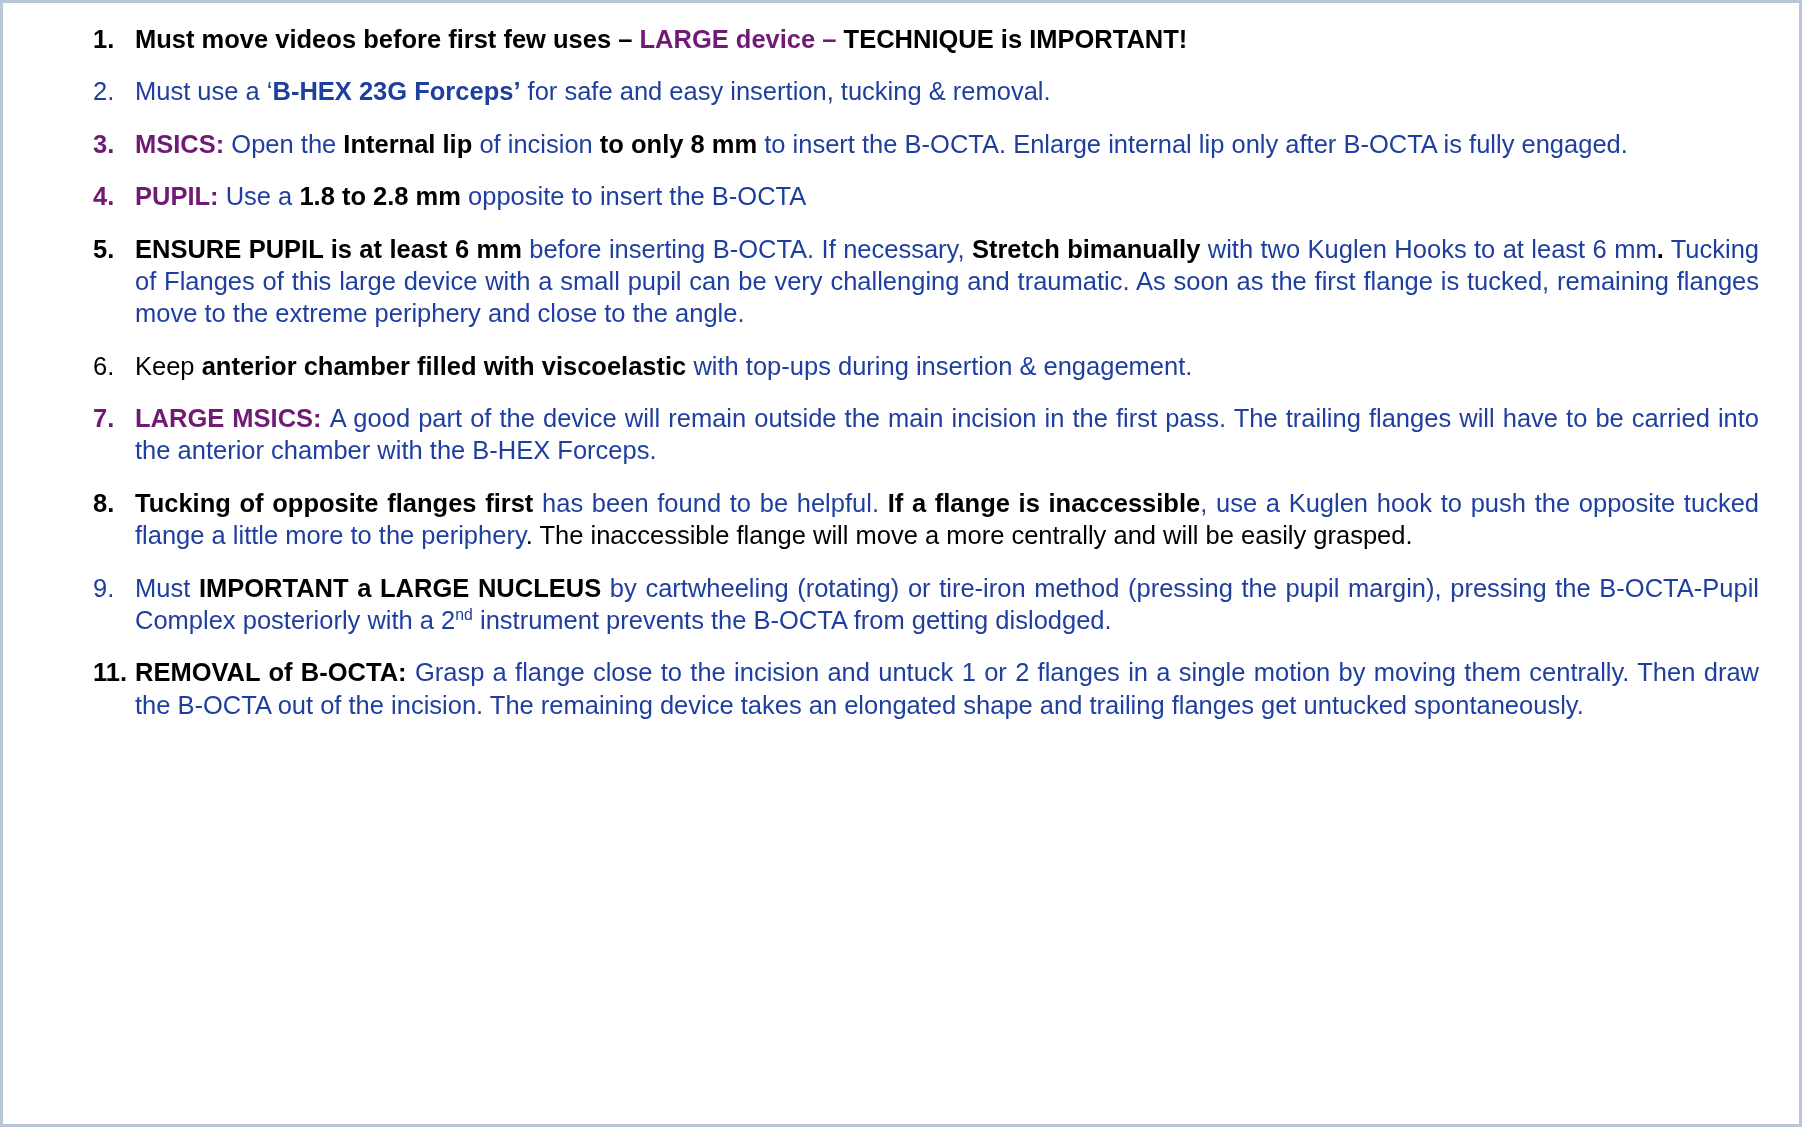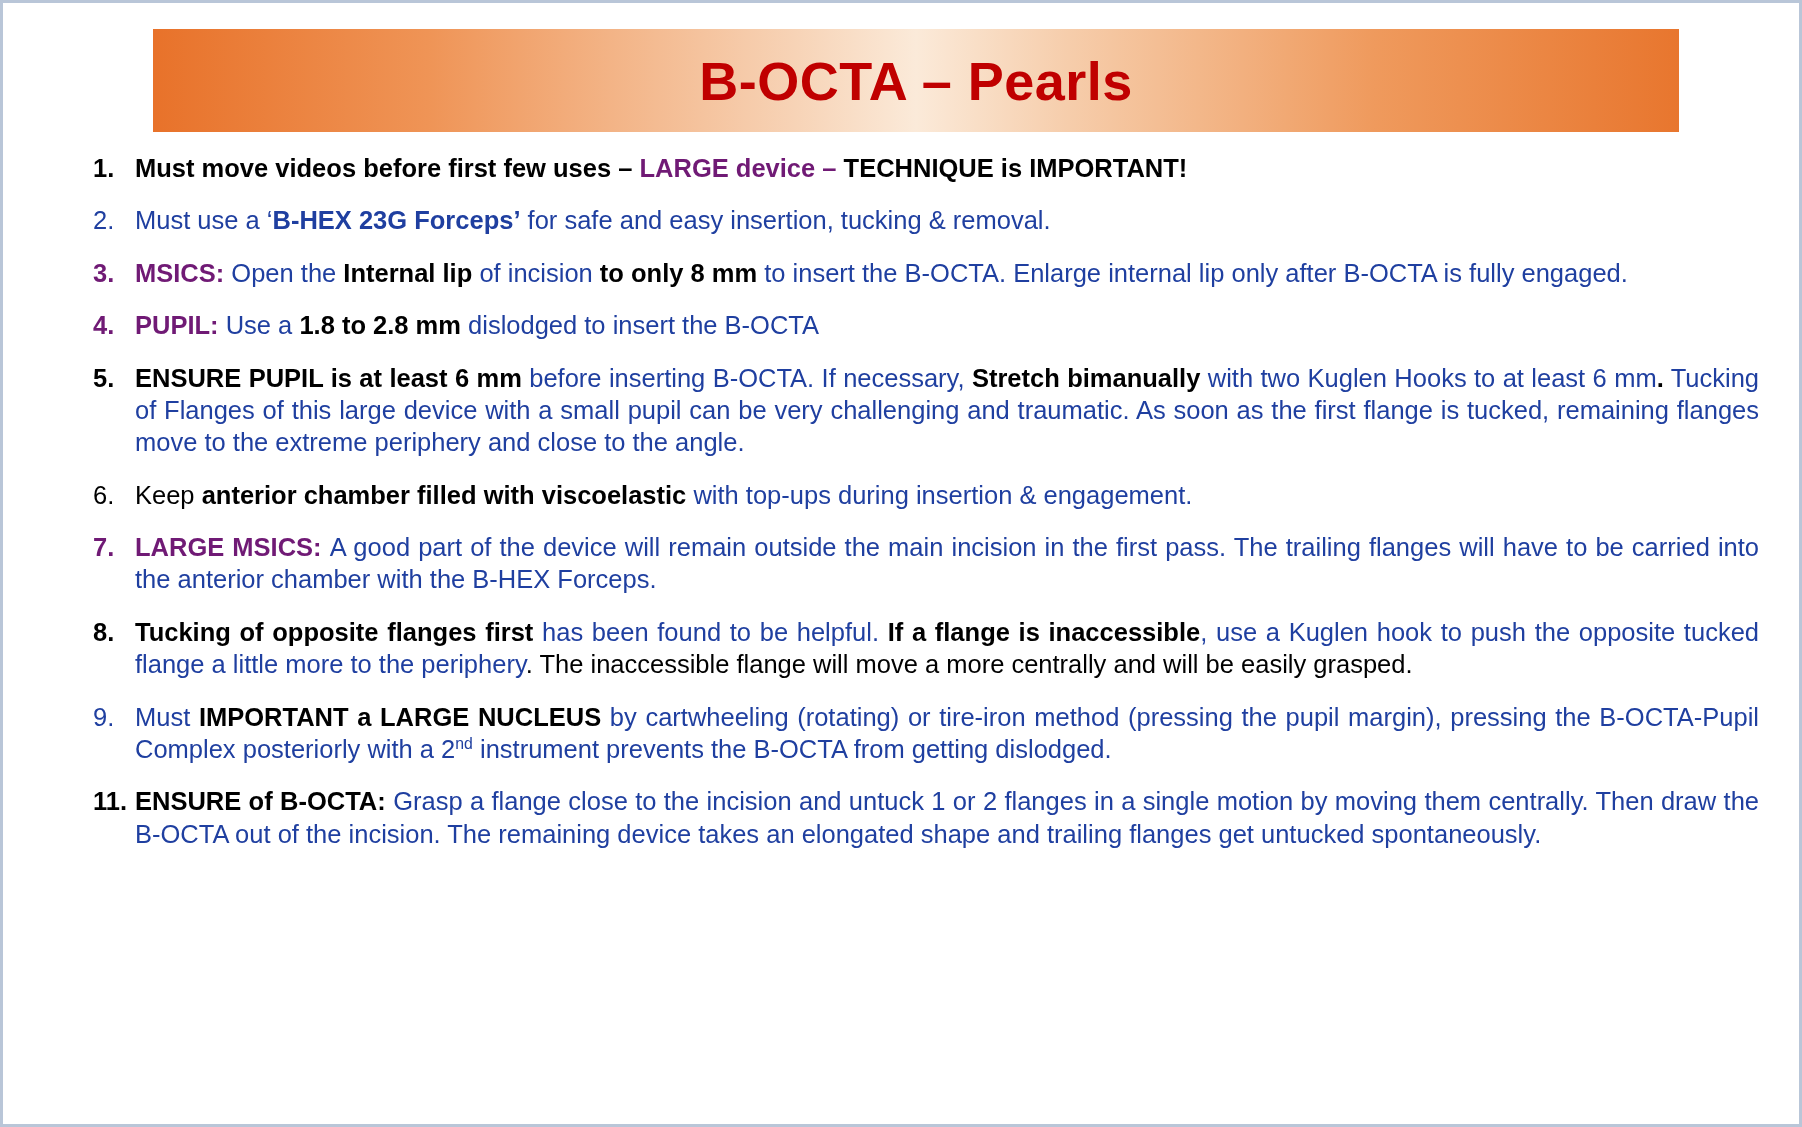--- a/index.html
+++ b/index.html
@@ -68,40 +68,37 @@
   .blu { color: #1f3fa0; }
   .red { color: #701a75; }
   .b { font-weight: bold; }
   sup { font-size: 0.62em; vertical-align: super; }
 </style>
 </head>
 <body>
 
 <div class="slide">
 
-  <div class="title-banner">
-    <div class="title-text">B-OCTA – Pearls</div>
-  </div>
 
   <div class="content">
       <div class="item">
         <div class="num blk b">1.</div>
         <div class="body"><span class="blk b">Must move videos before first few uses – </span><span class="red b">LARGE device – </span><span class="blk b">TECHNIQUE is IMPORTANT!</span></div>
       </div>
       <div class="item">
         <div class="num blu">2.</div>
         <div class="body"><span class="blu">Must use a ‘</span><span class="blu b">B-HEX 23G Forceps’</span><span class="blu"> for safe and easy insertion, tucking &amp; removal.</span></div>
       </div>
       <div class="item">
         <div class="num red b">3.</div>
         <div class="body"><span class="red b">MSICS: </span><span class="blu">Open the </span><span class="blk b">Internal lip </span><span class="blu">of incision </span><span class="blk b">to only 8 mm </span><span class="blu">to insert the B-OCTA. Enlarge internal lip only after B-OCTA is fully engaged.</span></div>
       </div>
       <div class="item">
         <div class="num red b">4.</div>
-        <div class="body"><span class="red b">PUPIL: </span><span class="blu">Use a </span><span class="blk b">1.8 to 2.8 mm </span><span class="blu">dislodged to insert the B-OCTA</span></div>
+        <div class="body"><span class="red b">PUPIL: </span><span class="blu">Use a </span><span class="blk b">1.8 to 2.8 mm </span><span class="blu">opposite to insert the B-OCTA</span></div>
       </div>
       <div class="item">
         <div class="num blk b">5.</div>
         <div class="body"><span class="blk b">ENSURE PUPIL is at least 6 mm </span><span class="blu">before inserting B-OCTA. If necessary, </span><span class="blk b">Stretch bimanually </span><span class="blu">with two Kuglen Hooks to at least 6 mm</span><span class="blk b">.</span><span class="blu"> Tucking of Flanges of this large device with a small pupil can be very challenging and traumatic. As soon as the first flange is tucked, remaining flanges move to the extreme periphery and close to the angle.</span></div>
       </div>
       <div class="item">
         <div class="num blk">6.</div>
         <div class="body"><span class="blk">Keep </span><span class="blk b">anterior chamber filled with viscoelastic </span><span class="blu">with top-ups during insertion &amp; engagement.</span></div>
       </div>
       <div class="item">
@@ -111,17 +108,17 @@
       <div class="item">
         <div class="num blk b">8.</div>
         <div class="body"><span class="blk b">Tucking of opposite flanges first </span><span class="blu">has been found to be helpful. </span><span class="blk b">If a flange is inaccessible</span><span class="blu">, use a Kuglen hook to push the opposite tucked flange a little more to the periphery</span><span class="blk">. The inaccessible flange will move a more centrally and will be easily grasped.</span></div>
       </div>
       <div class="item">
         <div class="num blu">9.</div>
         <div class="body"><span class="blu">Must </span><span class="blk b">IMPORTANT a LARGE NUCLEUS </span><span class="blu">by cartwheeling (rotating) or tire-iron method (pressing the pupil margin), pressing the B-OCTA-Pupil Complex posteriorly with a 2</span><sup class="blu">nd</sup><span class="blu"> instrument prevents the B-OCTA from getting dislodged.</span></div>
       </div>
       <div class="item">
         <div class="num blk b">11.</div>
-        <div class="body"><span class="blk b">ENSURE of B-OCTA: </span><span class="blu">Grasp a flange close to the incision and untuck 1 or 2 flanges in a single motion by moving them centrally. Then draw the B-OCTA out of the incision. The remaining device takes an elongated shape and trailing flanges get untucked spontaneously.</span></div>
+        <div class="body"><span class="blk b">REMOVAL of B-OCTA: </span><span class="blu">Grasp a flange close to the incision and untuck 1 or 2 flanges in a single motion by moving them centrally. Then draw the B-OCTA out of the incision. The remaining device takes an elongated shape and trailing flanges get untucked spontaneously.</span></div>
       </div>
     </div>
 
 </div>
 
 </body></html>

